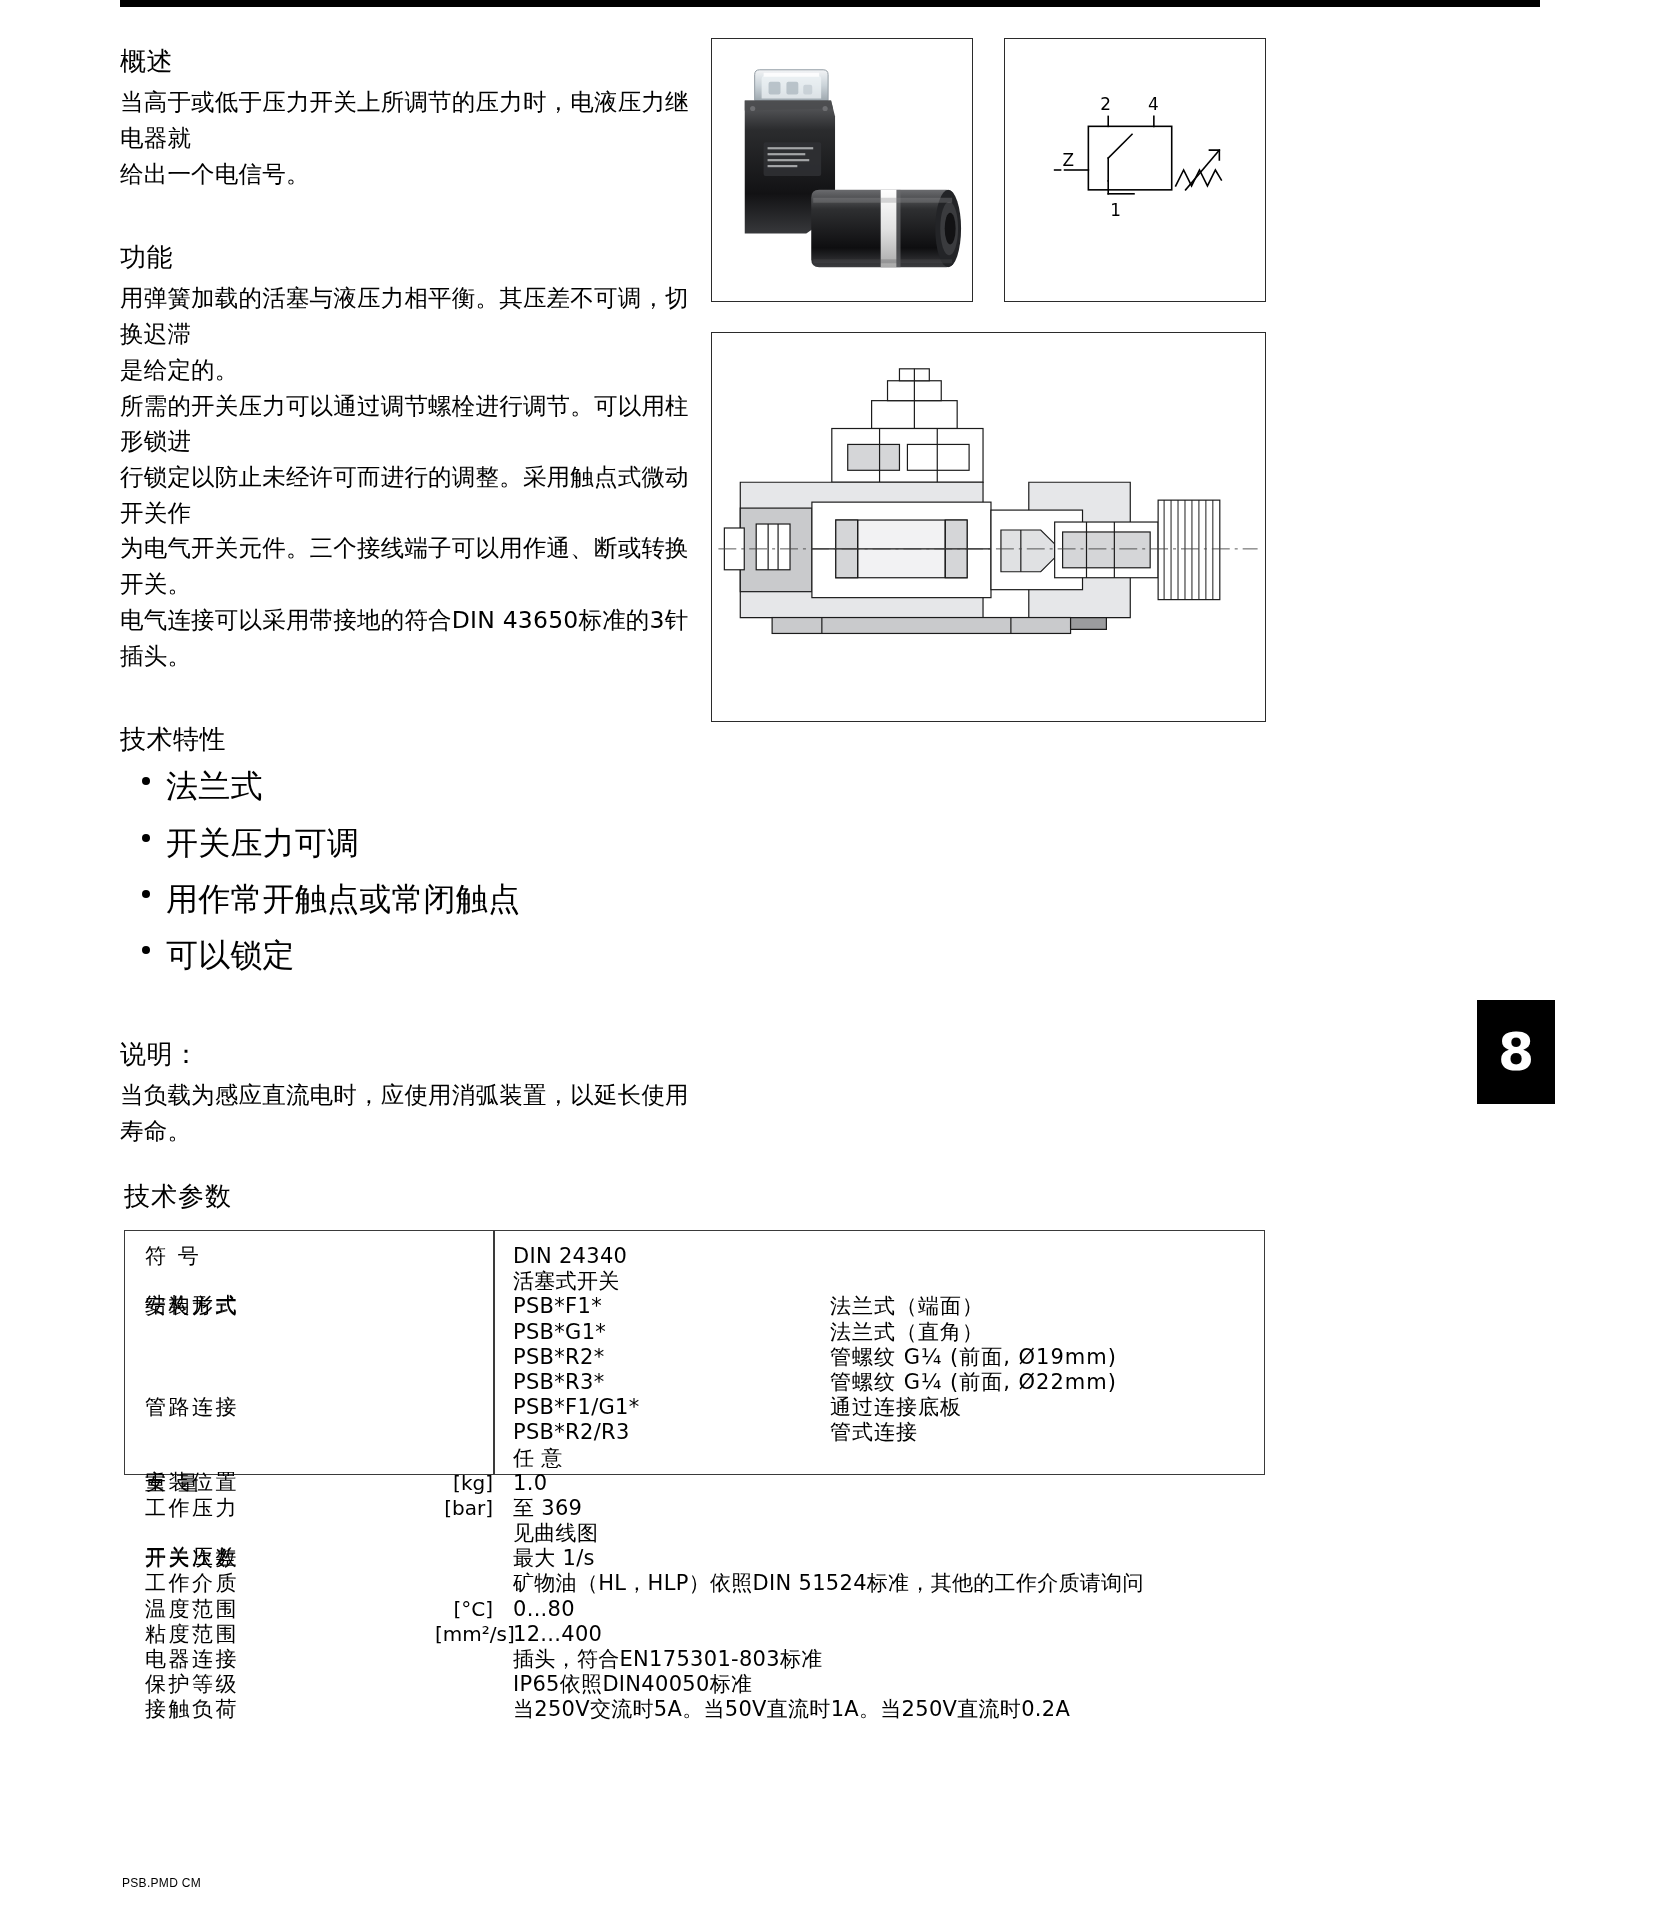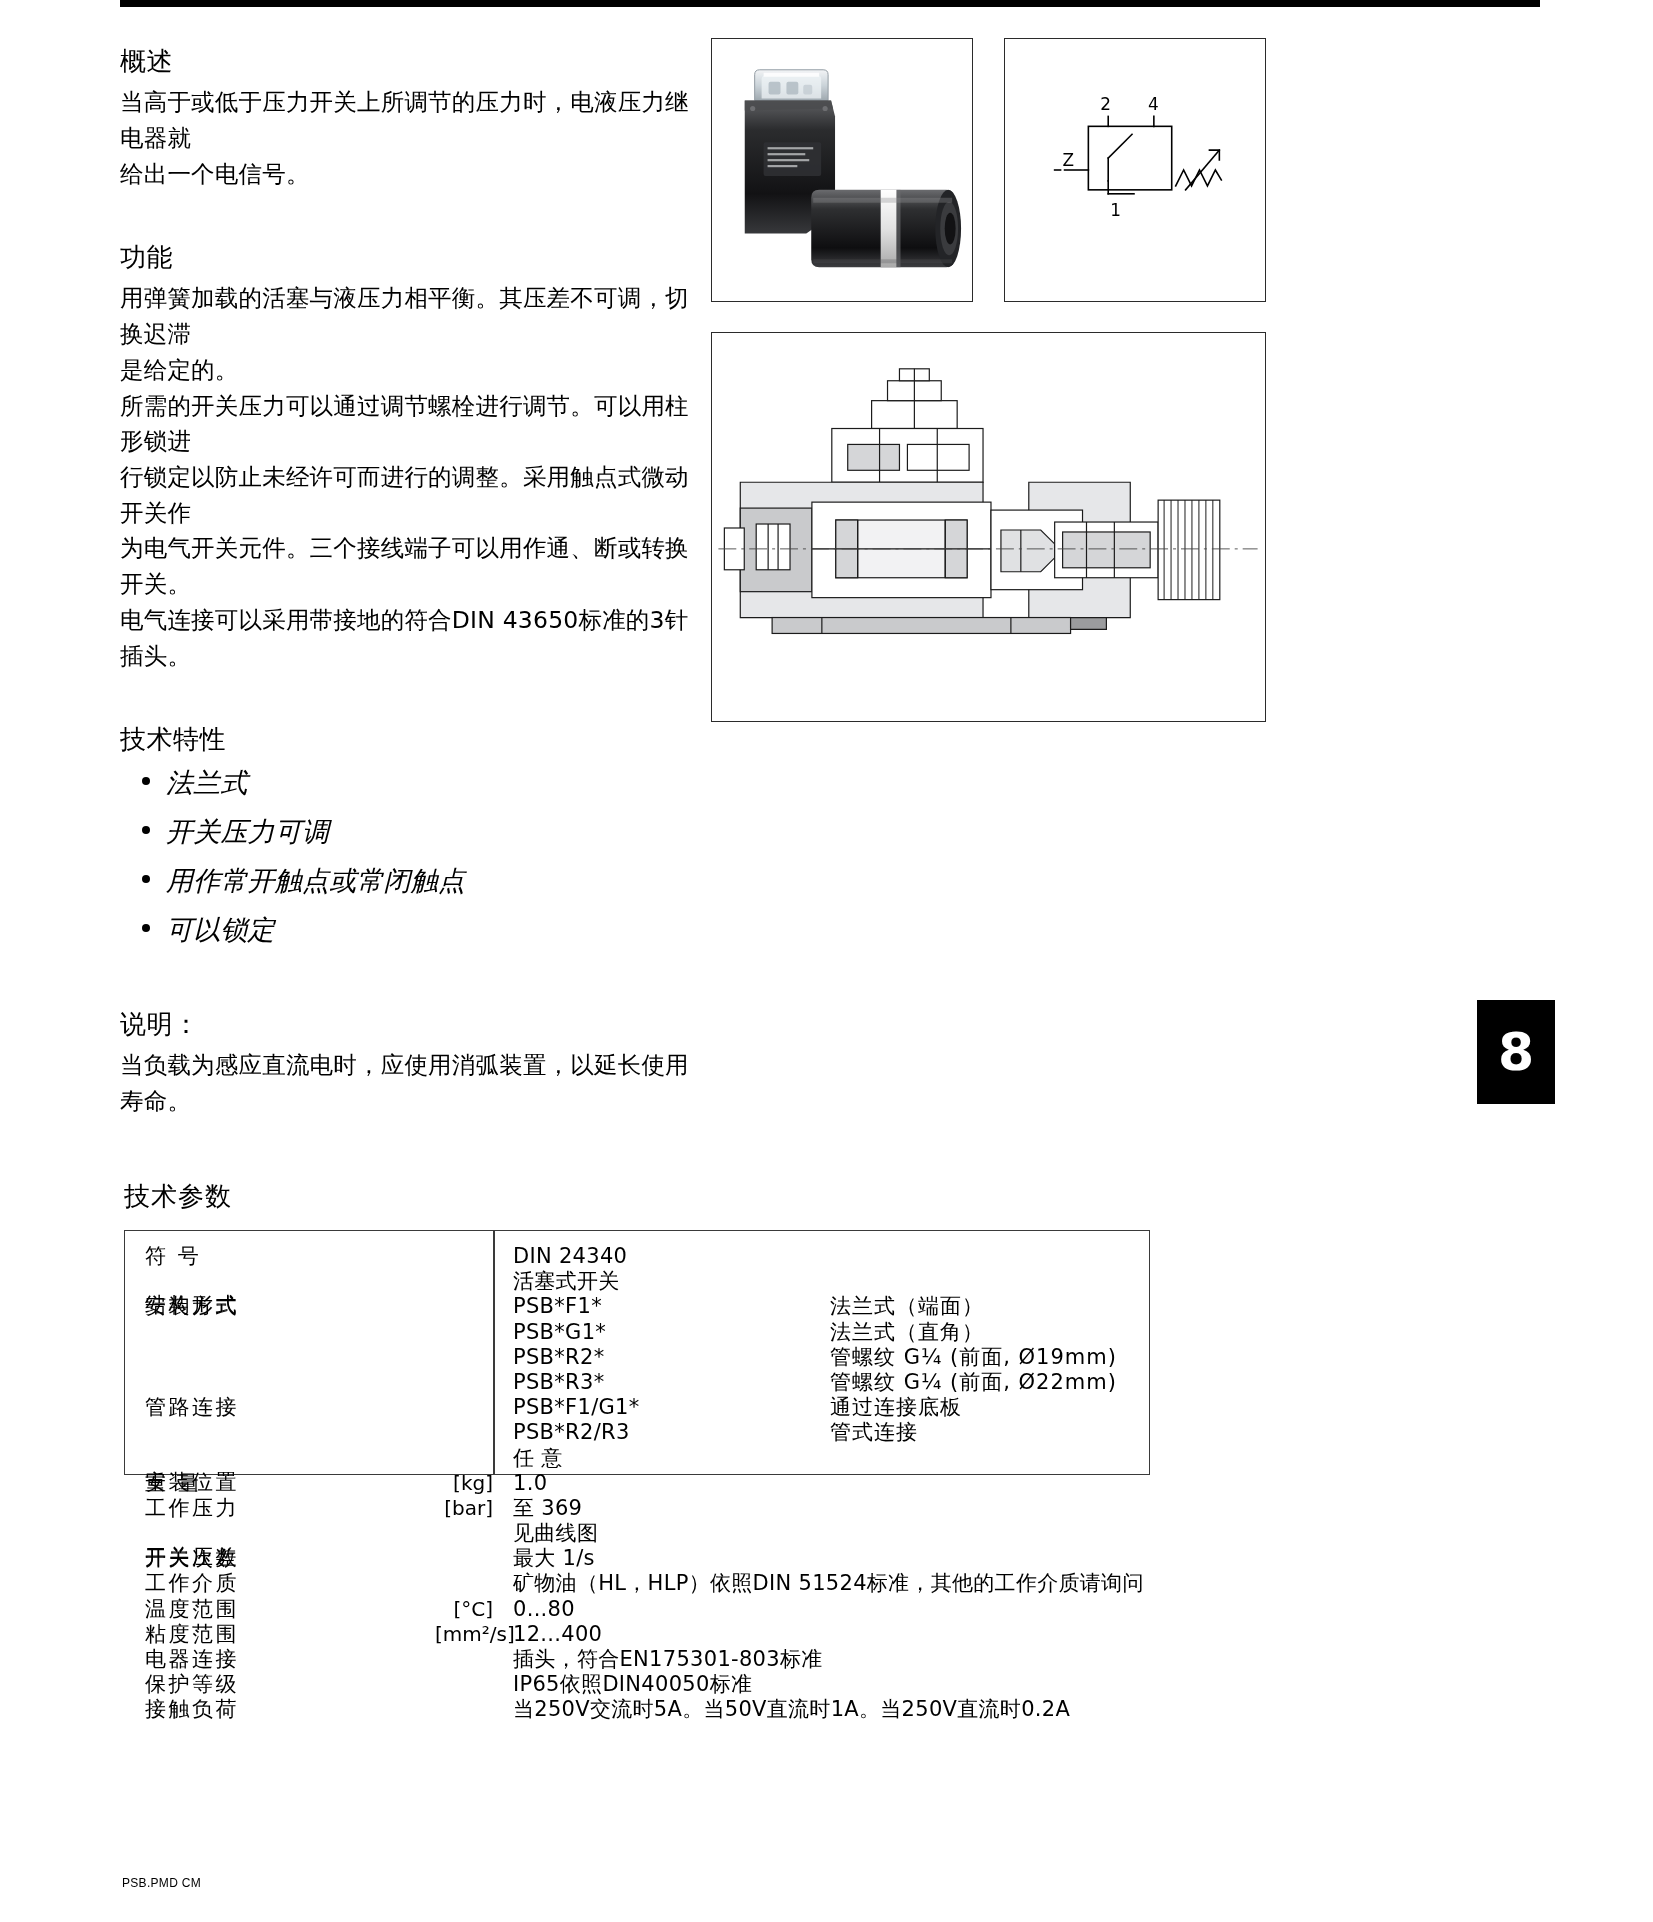--- a/index.html
+++ b/index.html
@@ -51,27 +51,26 @@
     white-space: pre-line;
   }
   .gap-lg { height: 40px; }
 
   ul.features {
     list-style: none;
     margin: 6px 0 0 0;
     padding: 0;
   }
   ul.features li {
-    font-size: 27px;
+    font-size: 32px;
     line-height: 1.48;
     padding-left: 46px;
     position: relative;
     margin-bottom: 9px;
     letter-spacing: 0.2px;
-    font-style: italic;
   }
   ul.features li::before {
     content: "";
     position: absolute;
     left: 22px; top: 14px;
     width: 8px; height: 8px;
     background: #000;
     border-radius: 50%;
   }
 
@@ -122,21 +121,21 @@
   
   .tech-title {
     position: absolute;
     left: 124px; top: 1179px;
     font-size: 26px;
     letter-spacing: 1px;
   }
   .spec-table {
     position: absolute;
     left: 124px; top: 1230px;
-    width: 1026px; height: 245px;
+    width: 1141px; height: 245px;
     border: 1.5px solid #3a3a3a;
   }
   .spec-table .divider {
     position: absolute;
     left: 368px; top: 0; bottom: 0;
     width: 1.5px;
     background: #3a3a3a;
   }
   .spec-rows {
     position: absolute;

